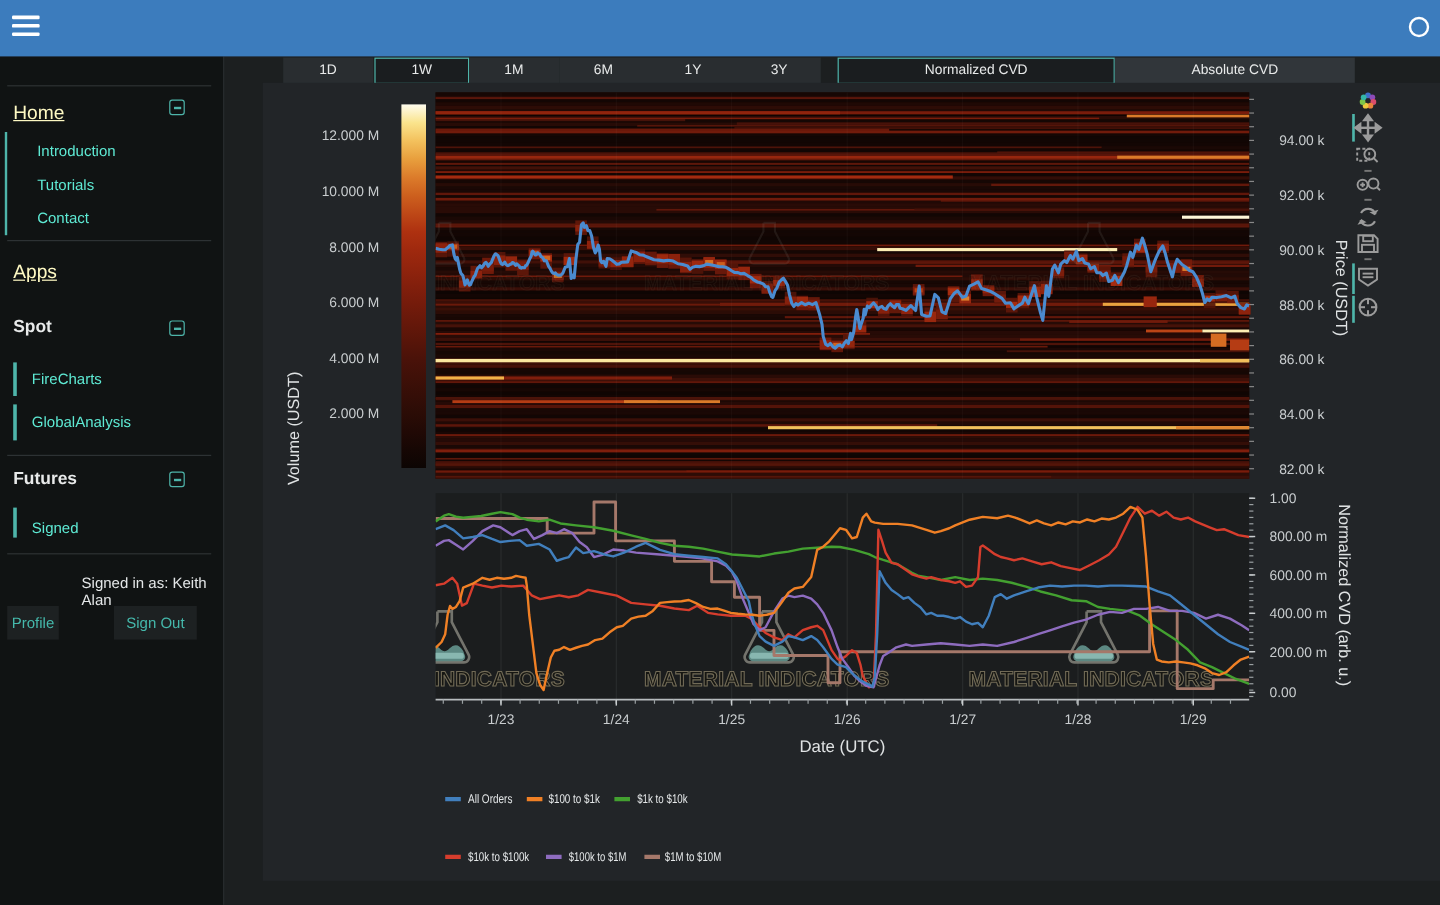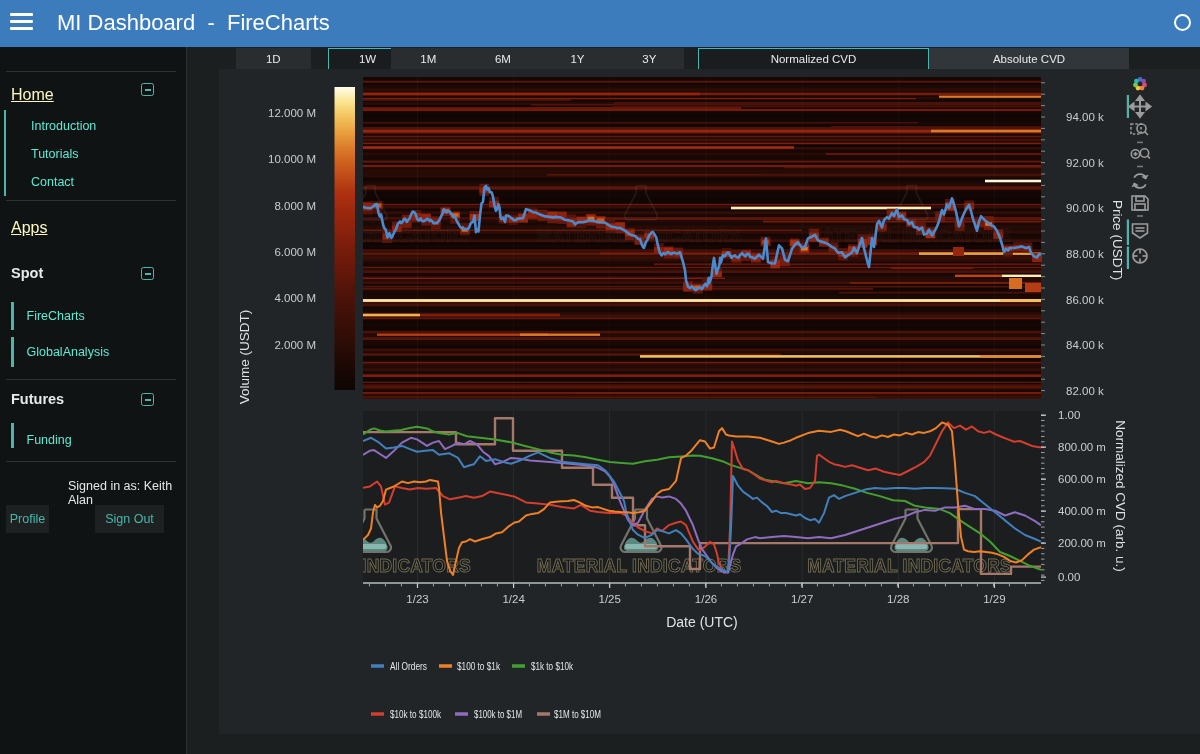--- a/index.html
+++ b/index.html
@@ -35,28 +35,28 @@
   <div class="h2" style="top:218px">Spot</div>
   <div class="colbtn" style="top:220px"></div>
   <div class="tealbar" style="left:11.3px;top:255px;height:28px"></div>
   <div class="navlink" style="left:26.5px;top:261.5px">FireCharts</div>
   <div class="tealbar" style="left:11.3px;top:290px;height:29.5px"></div>
   <div class="navlink" style="left:26.5px;top:298px">GlobalAnalysis</div>
   <hr style="position:absolute;top:332px;left:0;right:0">
   <div class="h2" style="top:343.5px">Futures</div>
   <div class="colbtn" style="top:346px"></div>
   <div class="tealbar" style="left:11.3px;top:376px;height:24.7px"></div>
-  <div class="navlink" style="left:26.5px;top:385.7px">Funding</div>
+  <div class="navlink" style="left:26.5px;top:385.7px">Signed</div>
   <hr style="position:absolute;top:413.7px;left:0;right:0">
   <div class="signed">Signed in as: Keith Alan</div>
   <div class="sbtn" style="left:6px;width:43px">Profile</div>
   <div class="sbtn" style="left:95px;width:69px">Sign Out</div>
 </div>
 <div class="tfbtn" style="left:236px;width:74.6px">1D</div>
-<div class="tfbtn sel" style="left:328px;width:79px">1W</div>
+<div class="tfbtn sel" style="left:312px;width:79px">1W</div>
 <div class="tfbtn" style="left:391px;width:74.6px">1M</div>
 <div class="tfbtn" style="left:465.6px;width:74.6px">6M</div>
 <div class="tfbtn" style="left:540.2px;width:74.6px">1Y</div>
 <div class="tfbtn" style="left:614.8px;width:69px">3Y</div>
 <div class="tfbtn sel" style="left:698px;width:231px">Normalized CVD</div>
 <div class="tfbtn" style="left:929px;width:200px;background:#31363a">Absolute CVD</div>
 <svg width="1200" height="754" viewBox="0 0 1200 754" style="position:absolute;left:0;top:0;z-index:5">
 <rect x="219" y="69" width="981" height="665" fill="#222528"></rect>
 <rect x="363" y="77" width="678" height="322" fill="#1c0c07"></rect>
 <rect x="363" y="77.0" width="678" height="2.8" fill="#160704"></rect>
@@ -691,14 +691,13 @@
       <line x1="1140" y1="249" x2="1140" y2="253.5"></line>
       <line x1="1140" y1="258.5" x2="1140" y2="263"></line>
 </g>
 </svg>
 <div class="header">
   <div class="burger">
       <div></div>
       <div></div>
       <div></div>
     </div>
-  <div class="title">MI Dashboard  -  FireCharts</div>
   <div class="hcircle"></div>
 </div>
 </body></html>

